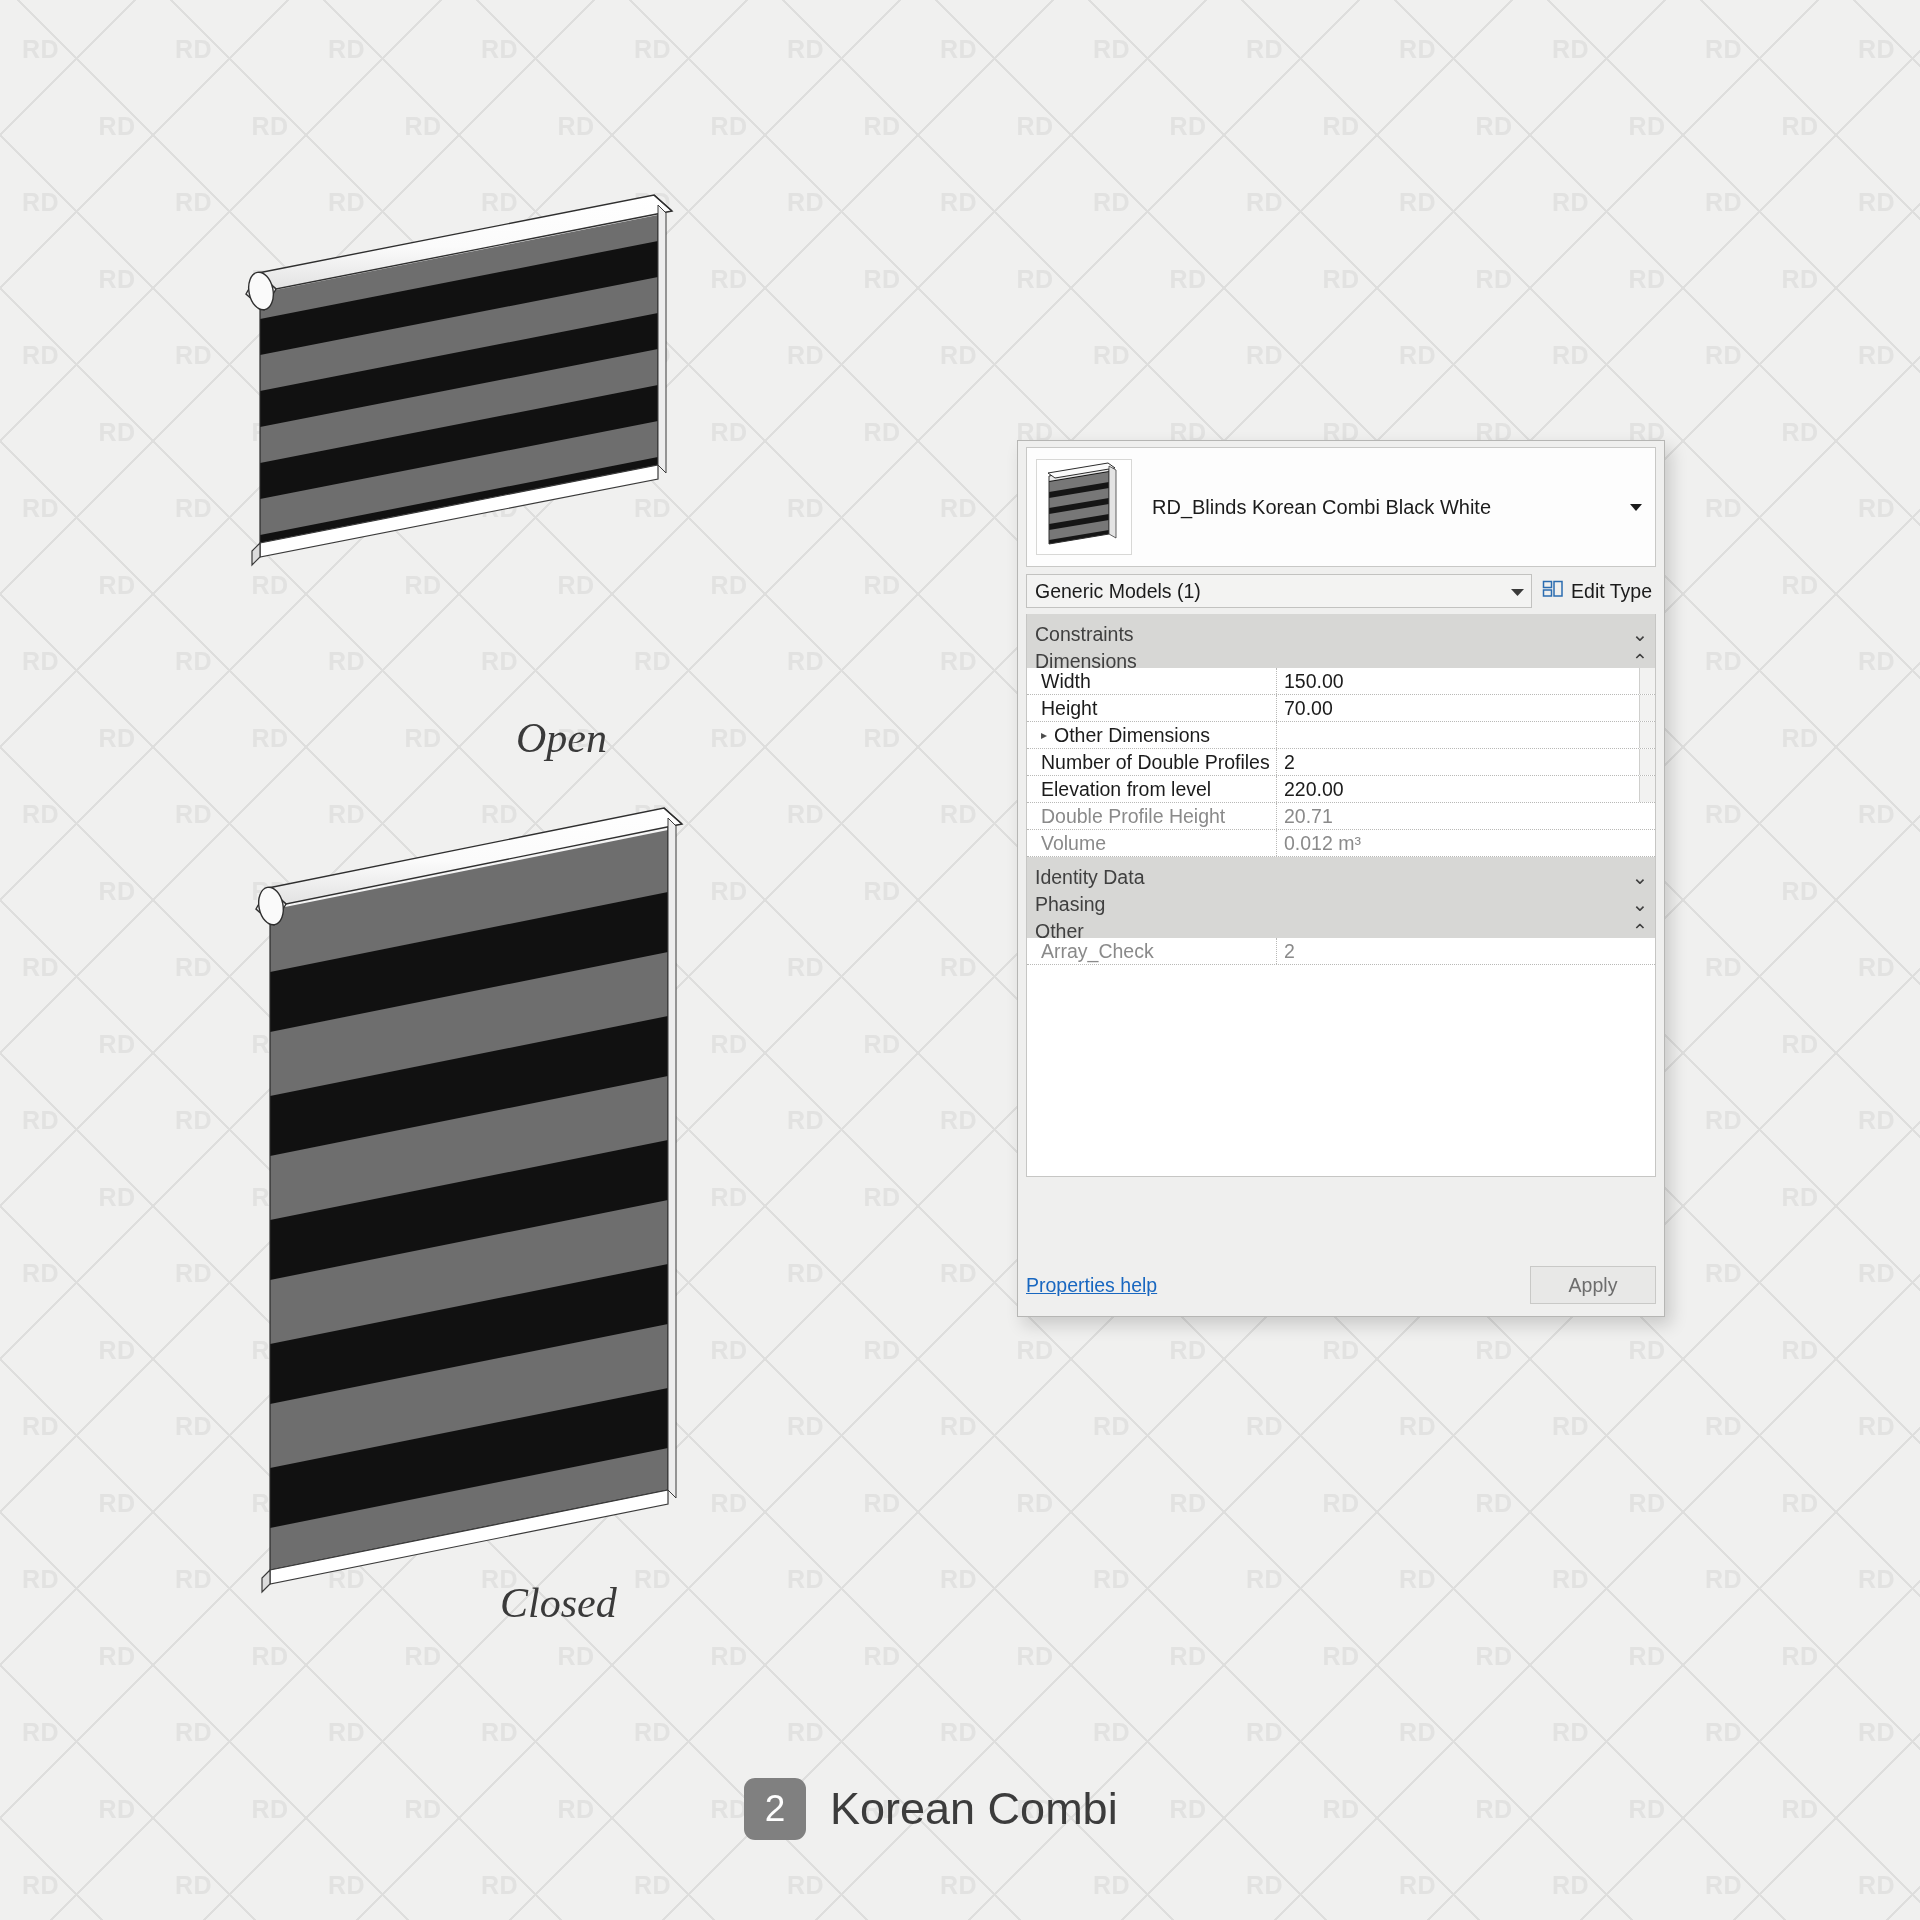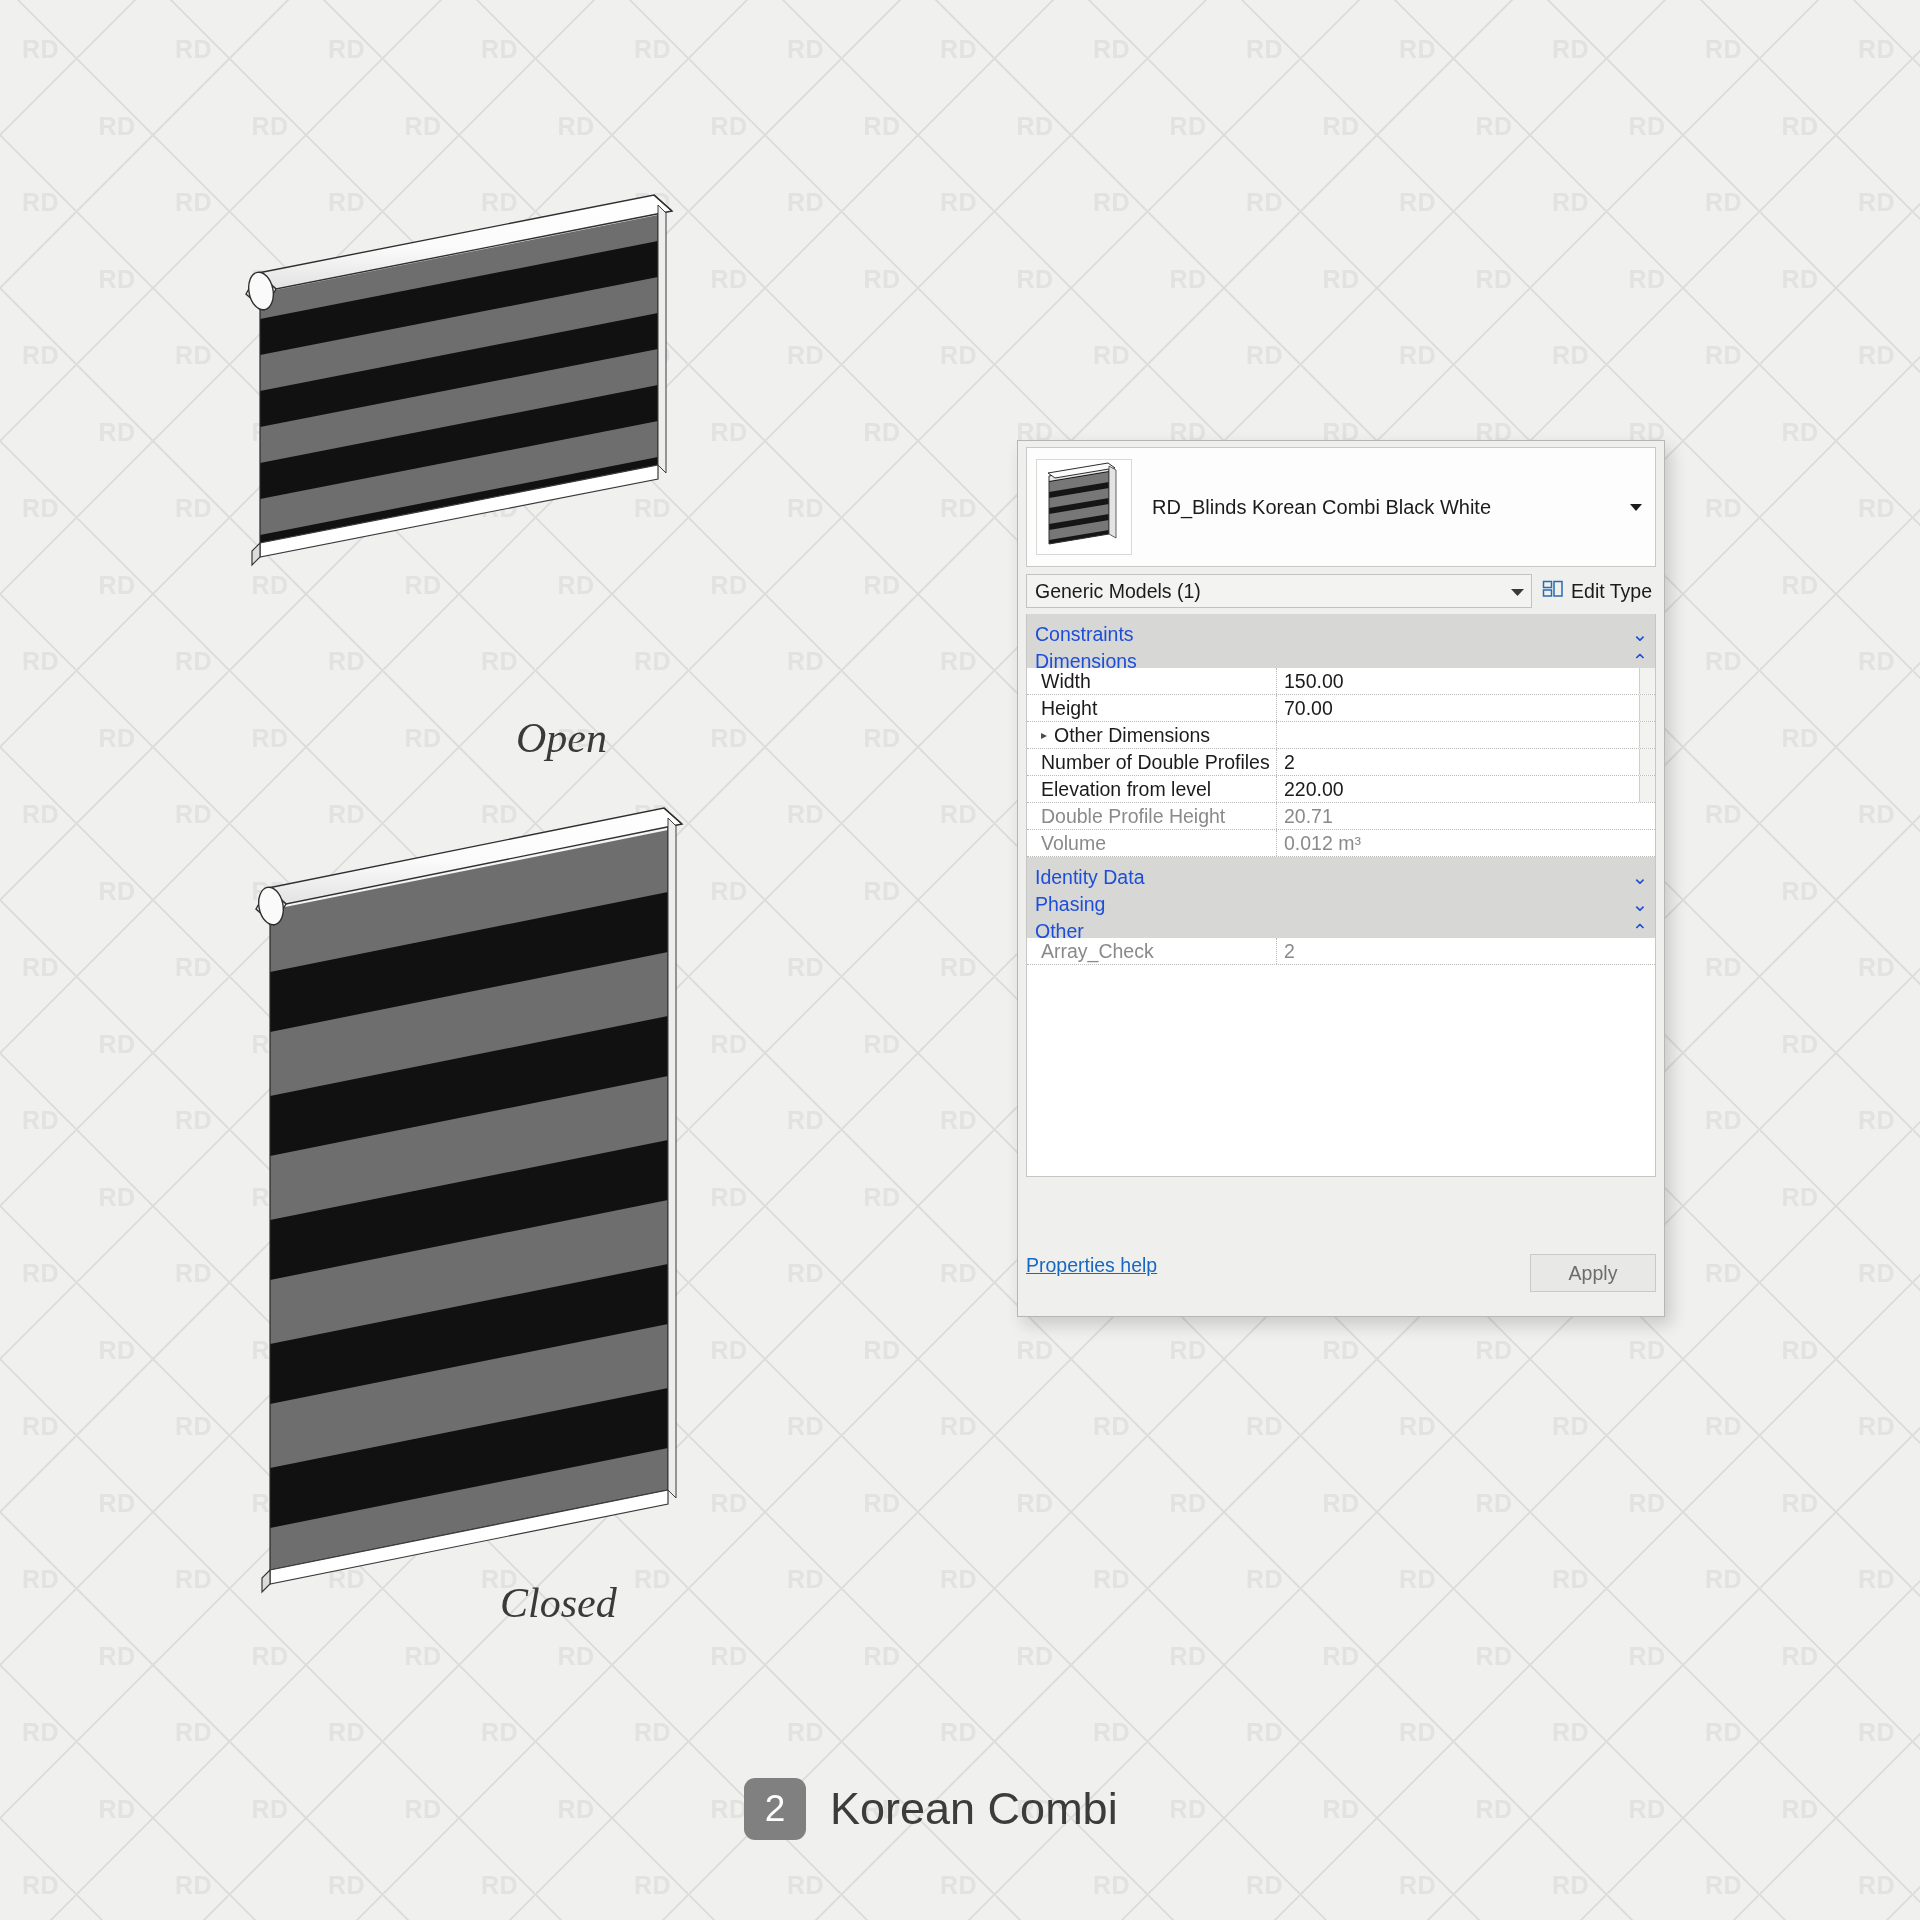--- a/index.html
+++ b/index.html
@@ -170,21 +170,21 @@
     background: #ffffff;
     height: 563px;
     overflow: hidden;
   }
   .grp-row {
     height: 27px;
     background: #d7d7d5;
     display: flex; align-items: center;
     padding: 14px 6px 0 8px;
     font-size: 19.5px;
-    color: #1d4ed8;
+    color: #404040;
     cursor: pointer;
   }
   .grp-row .chev { margin-left: auto; width: 18px; text-align: center; }
   .prm-row {
     height: 27px;
     display: flex; align-items: stretch;
     border-bottom: 1px dotted #b9b9b7;
     background: #ffffff;
   }
   .prm-row .nm {
@@ -211,21 +211,21 @@
   .prm-row.readonly .vl { color: #8a8a8a; }
   .prm-row.readonly .btnbox { background: #ffffff; border-left-color: transparent; }
   .prm-row.sub .nm { padding-left: 14px; }
   .prm-row.sub .nm .tri { margin-right: 7px; font-size: 12px; color: #4a4a4a; }
   .prm-row.filler { border-bottom: none; }
 
   #panel-footer {
     position: absolute;
     left: 0; right: 0; bottom: 0;
     height: 62px;
-    display: flex; 
+    display: flex; align-items: center;
     padding: 0 8px;
     background: #efefee;
   }
   #properties-help-link {
     font-size: 19.5px;
     color: #1867c0;
     text-decoration: underline;
     cursor: pointer;
   }
   #apply-button {

